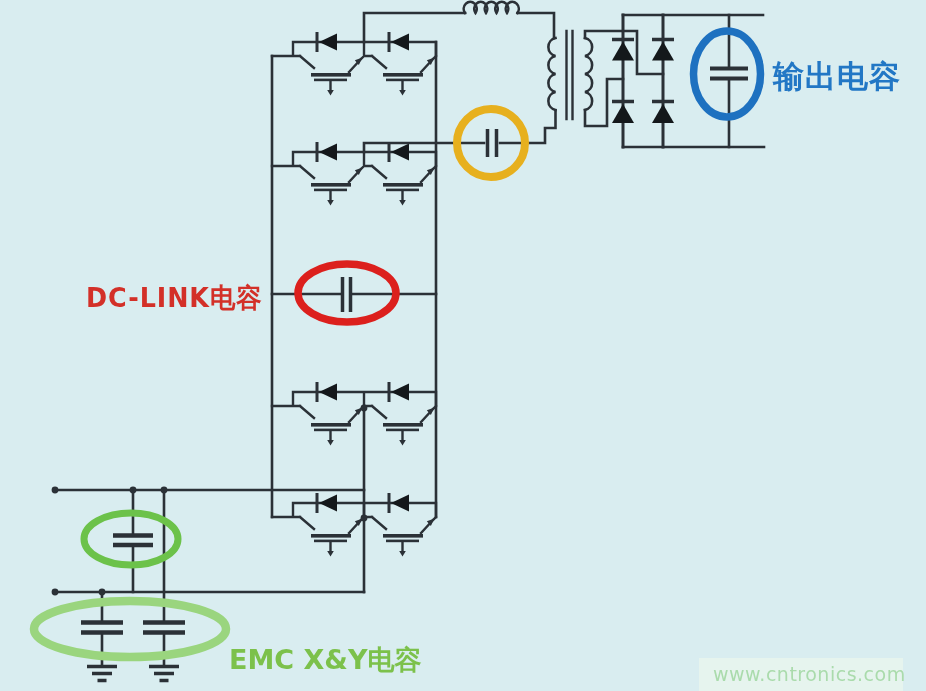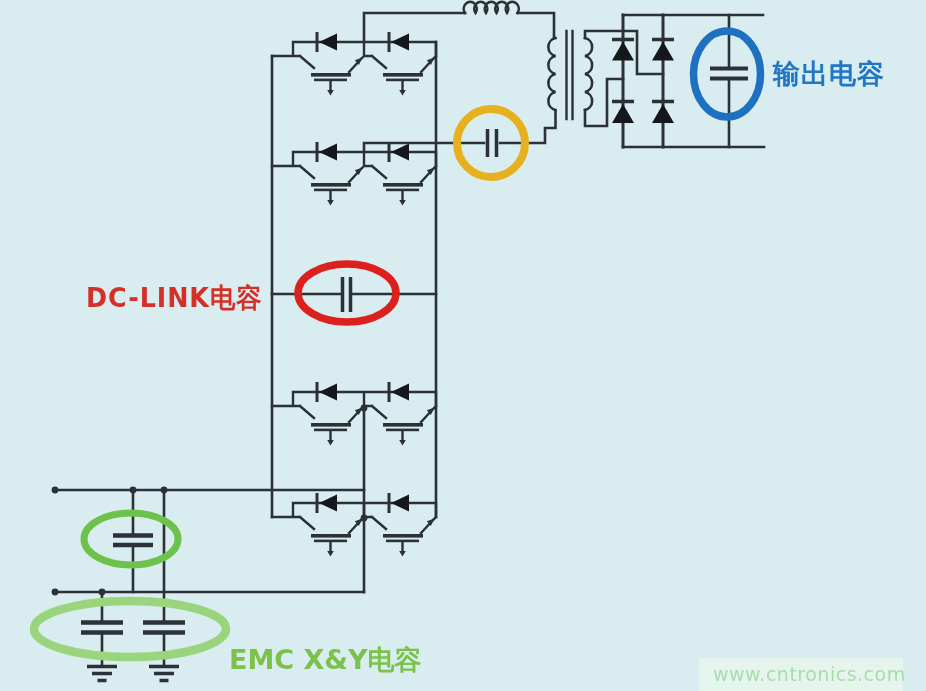--- a/index.html
+++ b/index.html
@@ -23,21 +23,21 @@
   .ring{fill:none;}
   .ring-red{stroke:var(--red,#dc201d);stroke-width:7.5;}
   .ring-yellow{stroke:var(--yellow,#e7b01e);stroke-width:8;}
   .ring-blue{stroke:var(--blue,#1e71c0);stroke-width:7.5;}
   .ring-green{stroke:var(--green_dark,#6cc24a);stroke-width:7;}
   .ring-green-light{stroke:var(--green_light,#9ad57e);stroke-width:8.5;}
   
   .lbl{position:absolute;white-space:nowrap;font-weight:600;letter-spacing:1px;}
   .lbl-dclink{left:86px;top:280px;font-size:27px;color:var(--label_red,#d33028);transform:scaleX(.94);transform-origin:left center;}
   .lbl-resonant{left:464px;top:195px;font-size:28px;color:var(--label_gold,#d9a61e);}
-  .lbl-output{left:773px;top:56px;font-size:27px;color:var(--label_blue,#2277c5);}
+  .lbl-output{left:773px;top:56px;font-size:31px;color:var(--label_blue,#2277c5);}
   .lbl-emc{left:229px;top:642px;font-size:27px;color:var(--label_green,#7cc14b);letter-spacing:0;}
   
   .wm-strip{position:absolute;left:699px;top:658px;width:204px;height:33px;
     background:var(--watermark_bg,#e6f4ee);}
   .wm-text{position:absolute;left:14px;top:5px;font-size:19px;letter-spacing:.5px;
     color:var(--watermark_text,#aadbac);font-weight:400;}
 </style>
 </head>
 <body style="background: rgb(217, 237, 240);">
 

